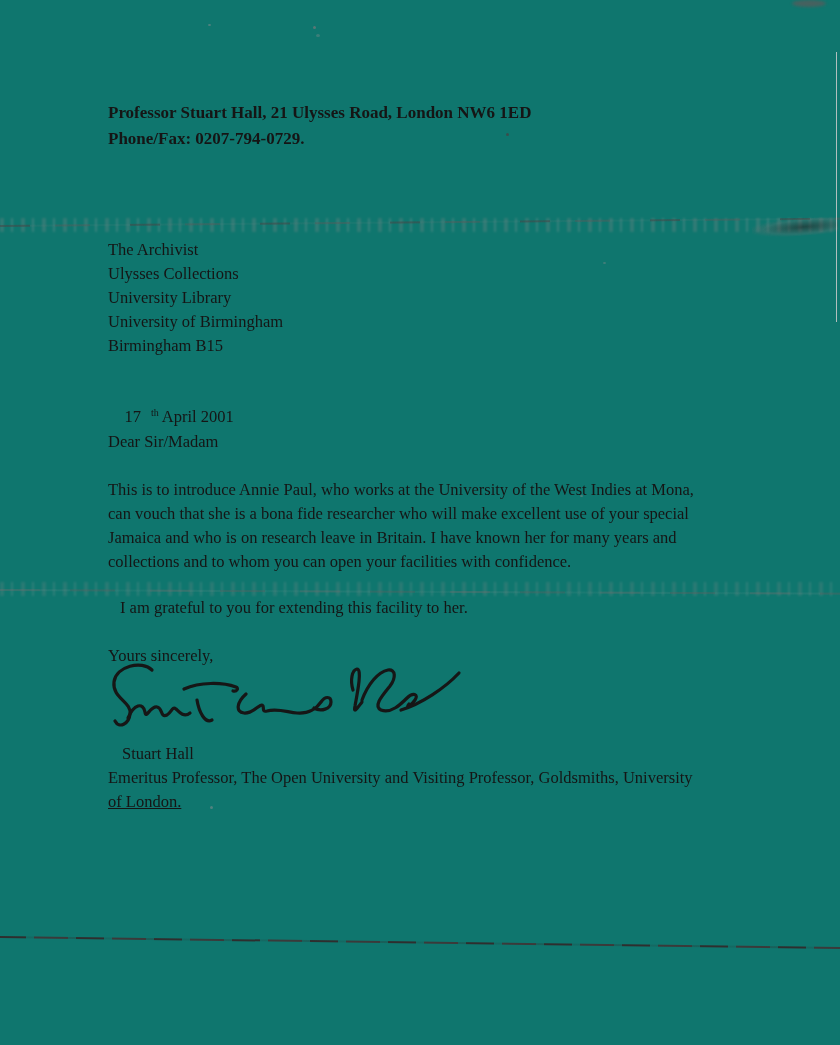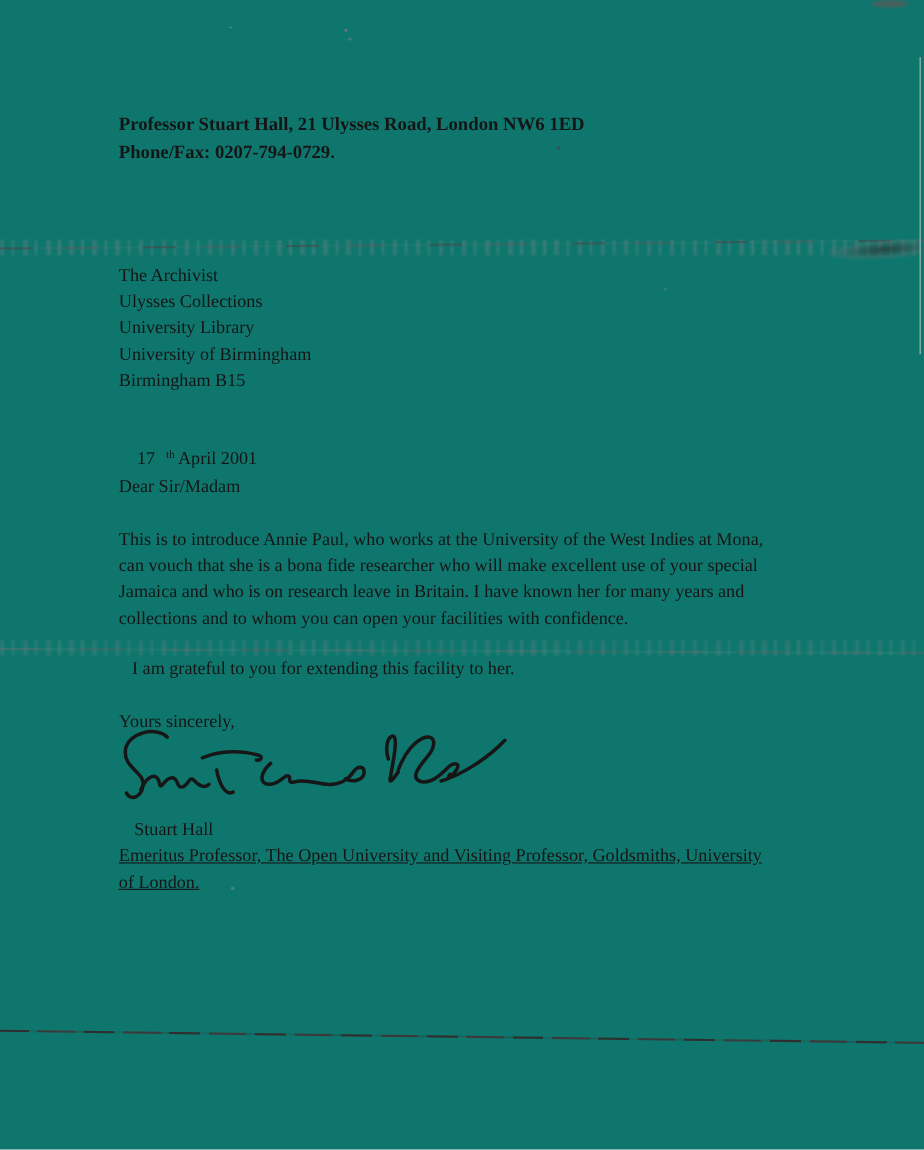--- a/index.html
+++ b/index.html
@@ -133,21 +133,21 @@
 
       <path d="M253,30 C250,20 252,10 257,9 C262,9 258,30 255,46 C253,55 258,47 262,42"></path>
 
       <path d="M262,40 C268,24 278,12 288,10 C296,9 296,18 290,26 C282,36 273,46 281,50 C291,54 301,44 307,38 C313,32 319,34 315,40 C311,46 305,49 309,44"></path>
 
       <path d="M301,50 C321,44 345,28 359,13"></path>
     </g>
   </svg>
 
   <div class="abs txt" style="left:97px; top:742px;margin-left:25px;">Stuart Hall</div>
-  <div class="abs txt" style="left:108px; top:766px;text-decoration:underline;">Emeritus Professor, The Open University and Visiting Professor, Goldsmiths, University</div>
+  <div class="abs txt" style="left:108px; top:766px;">Emeritus Professor, The Open University and Visiting Professor, Goldsmiths, University</div>
   <div class="abs txt" style="left:108px; top:790px;text-decoration:underline;">of London.</div>
 
   <div class="abs fold-dark-line"></div>
 
   <div class="abs speck" style="left:208px; top:24px; width:3px; height:2px; opacity:.5;"></div>
   <div class="abs speck" style="left:313px; top:26px; width:3px; height:3px; opacity:.7; background:#777;"></div>
   <div class="abs speck" style="left:316px; top:34px; width:4px; height:3px; opacity:.35;"></div>
   <div class="abs speck" style="left:506px; top:133px; width:3px; height:3px; opacity:.8; background:#444;"></div>
   <div class="abs speck" style="left:603px; top:262px; width:3px; height:2px; opacity:.4;"></div>
   <div class="abs speck" style="left:580px; top:495px; width:3px; height:2px; opacity:.45;"></div>

